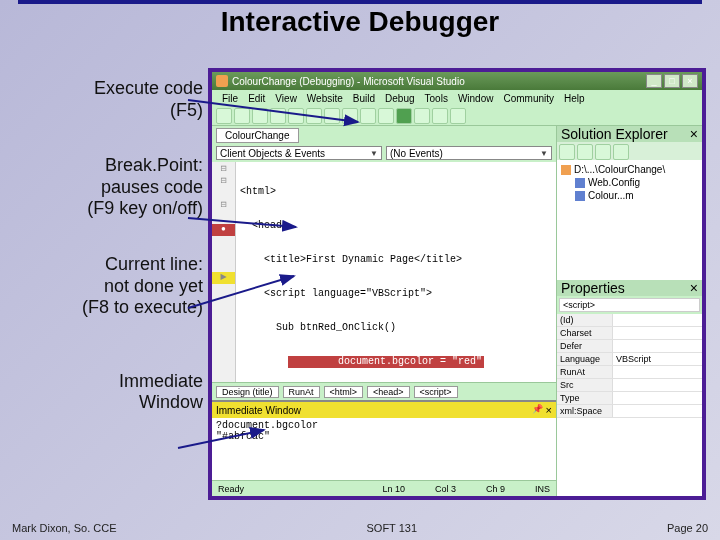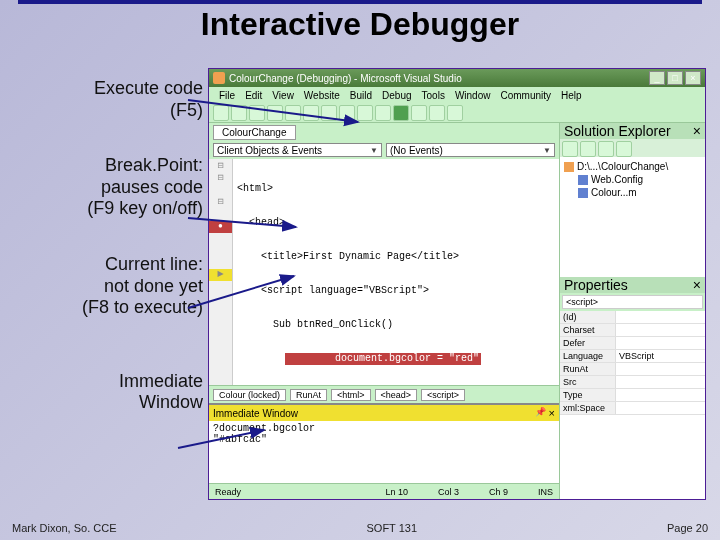--- a/index.html
+++ b/index.html
@@ -4,34 +4,34 @@
 <style>
   * { box-sizing: border-box; margin: 0; padding: 0; }
   html, body { width: 720px; height: 540px; overflow: hidden; }
   body {
     background: linear-gradient(135deg, #b8b8d8 0%, #c8c8e0 50%, #d8d8e8 100%);
     font-family: Arial, sans-serif;
     position: relative;
   }
   .title-rule { height: 4px; background: #1a1a8a; margin: 0 18px; }
   .title {
-    font-size: 32px; font-weight: bold; text-align: center;
+    font-size: 28px; font-weight: bold; text-align: center;
     margin: 2px 0 4px 0; color: #000;
   }
   .annotations { position: absolute; left: 18px; top: 78px; width: 185px; }
   .anno { font-size: 18px; color: #111; text-align: right; margin-bottom: 34px; line-height: 1.2; }
   .anno:last-child { margin-bottom: 0; }
   .footer {
     position: absolute; bottom: 6px; left: 0; right: 0;
     display: flex; justify-content: space-between;
     font-size: 11px; color: #222; padding: 0 12px;
   }
   .ide {
     position: absolute; left: 208px; top: 68px; width: 498px; height: 432px;
-    background: #a8e8a8; border: 1px solid #4c1d95;
+    background: #a8e8a8; border: 4px solid #4c1d95;
     display: flex; flex-direction: column;
     font-family: Tahoma, sans-serif; font-size: 10px;
   }
   .ide-titlebar {
     height: 18px; background: linear-gradient(#6a9a5a, #4a7a3a);
     color: #fff; display: flex; align-items: center; padding: 0 4px;
   }
   .ide-titlebar .app-icon { width: 12px; height: 12px; background: #f0a050; border-radius: 2px; margin-right: 4px; }
   .ide-titlebar .title-txt { flex: 1; font-size: 10px; }
   .winbtns { display: flex; gap: 2px; }
@@ -166,21 +166,21 @@
           
           
           
           
           
           
           
         </div>
       </div>
       <div class="view-tabs">
-        <div class="vtab">Colour (locked)</div>
+        <div class="vtab">Design (title)</div>
         <div class="vtab">RunAt</div>
         <div class="vtab">&lt;html&gt;</div>
         <div class="vtab">&lt;head&gt;</div>
         <div class="vtab">&lt;script&gt;</div>
       </div>
       <div class="imm-panel">
         <div class="imm-header">
           <span>Immediate Window</span>
           <div class="imm-hdr-btns">
             <span style="font-size:9px">📌</span>

